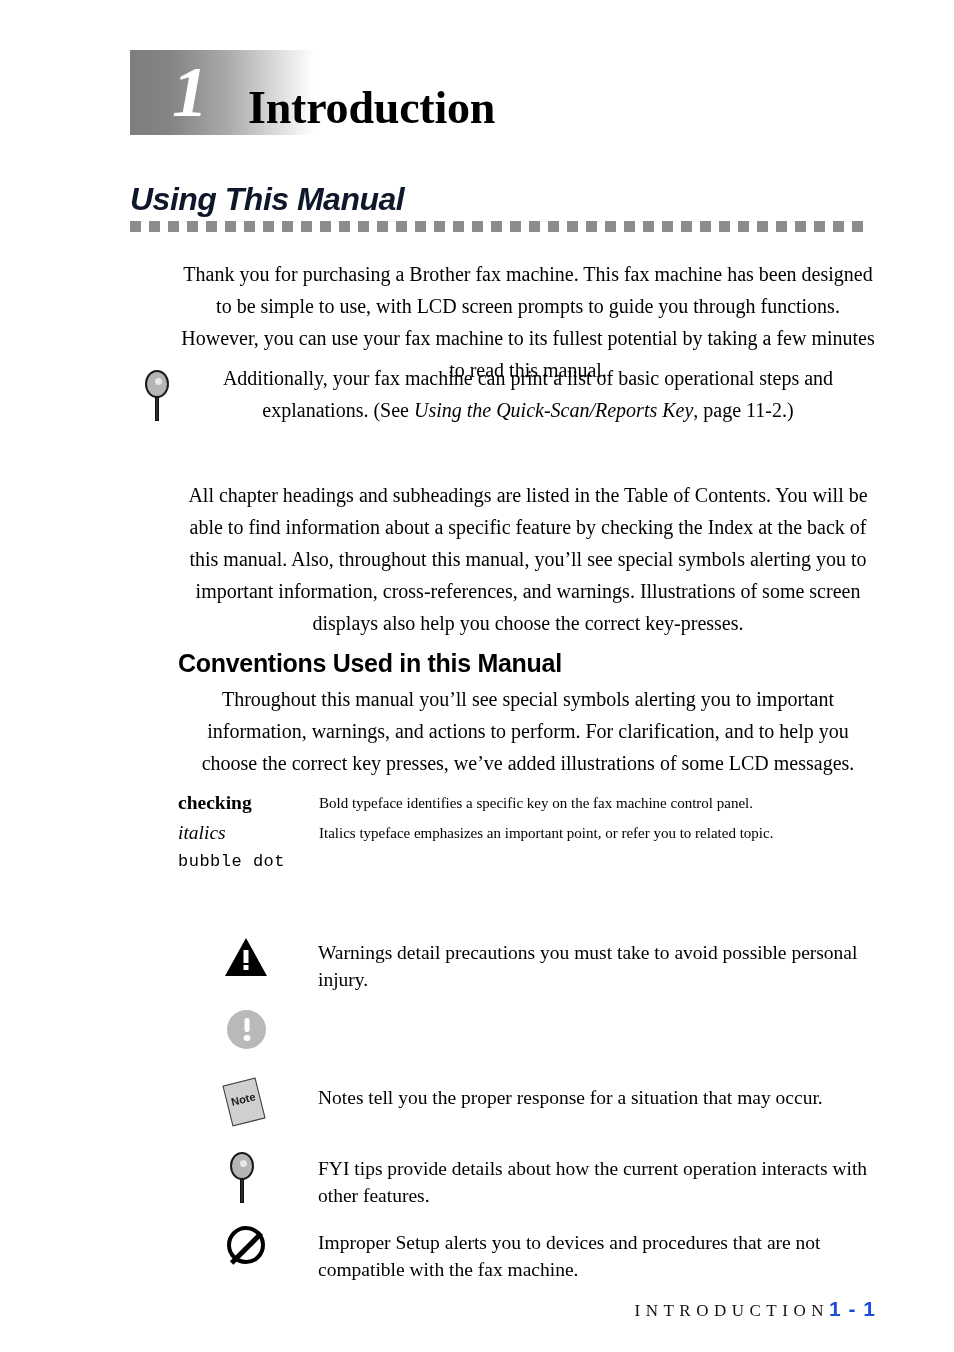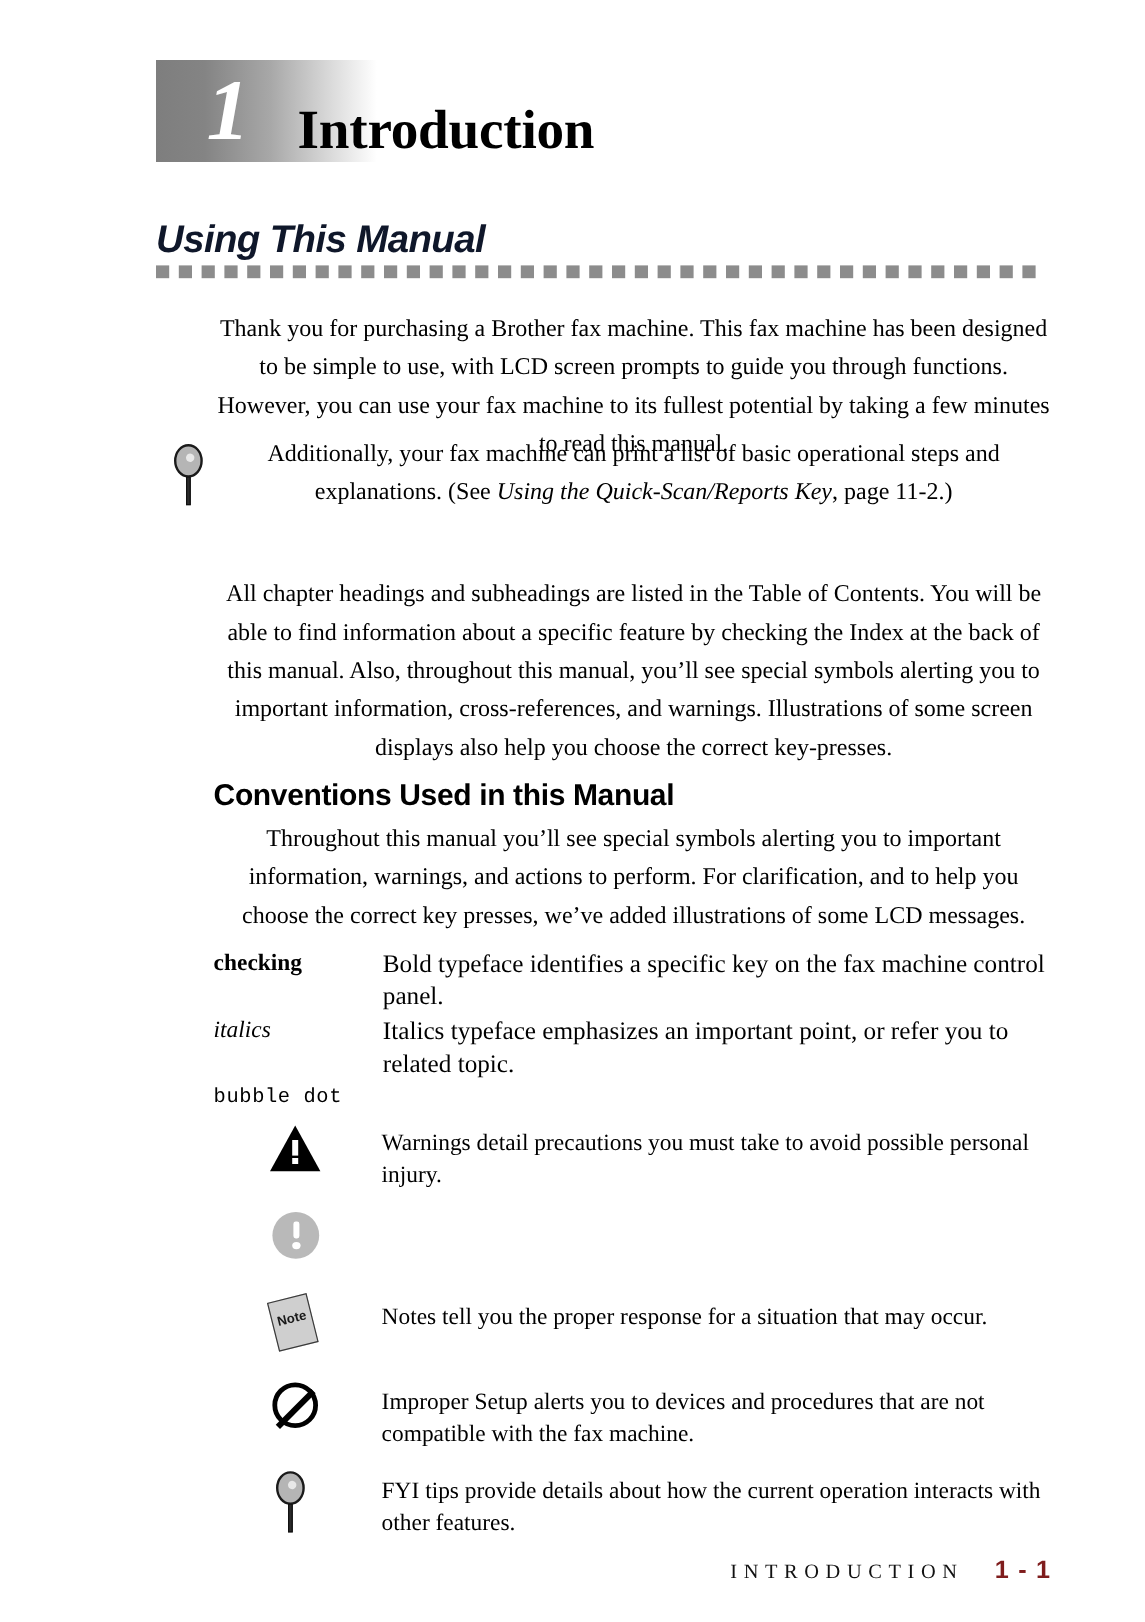--- a/index.html
+++ b/index.html
@@ -183,21 +183,21 @@
   }
   .typeface-term.bold { font-weight: 700; }
   .typeface-term.italic { font-style: italic; }
   .typeface-term.dotfont {
     font-family: "Liberation Mono", "DejaVu Sans Mono", monospace;
     font-size: 17px;
     letter-spacing: 0.5px;
   }
   .typeface-desc {
     flex: 1 1 auto;
-    font-size: 21px;
+    font-size: 15px;
     line-height: 26.5px;
   }
 
   
   .symbol-legend {
     position: absolute;
     left: 225px;
     top: 936px;
     width: 650px;
   }
@@ -355,22 +355,21 @@
     font-family: "Liberation Serif", serif;
     font-size: 17px;
     letter-spacing: 5.5px;
     color: #111111;
   }
   .footer-page {
     font-family: "Liberation Sans", sans-serif;
     font-weight: 700;
     font-size: 21px;
     letter-spacing: 1px;
-    margin-left: 26px;
-    color: #7f1d1d;
+    color: #1d4ed8;
   }
 
   em.it { font-style: italic; }
 </style>
 </head>
 <body>
 
 <div class="page">
 
   <div class="chapter-header">
@@ -474,43 +473,43 @@
       </div>
     </div>
 
     <div class="legend-row">
       <div class="legend-icon">
         <div class="icon-note">
             <span>Note</span>
           </div>
       </div>
       <div class="legend-text">Notes tell you the proper response for a situation that may occur.</div>
-    </div>
-
-    <div class="legend-row">
-      <div class="legend-icon">
-        <div class="icon-noentry"></div>
-      </div>
-      <div class="legend-text">Improper Setup alerts you to devices and procedures that are not compatible with the fax machine.</div>
     </div>
 
     <div class="legend-row">
       <div class="legend-icon">
         <div class="icon-fyi">
           <div class="magnifier">
             <div class="glass">
                 <div class="glint"></div>
               </div>
             <div class="handle"></div>
           </div>
         </div>
       </div>
       <div class="legend-text">FYI tips provide details about how the current operation interacts with other features.</div>
     </div>
 
+    <div class="legend-row">
+      <div class="legend-icon">
+        <div class="icon-noentry"></div>
+      </div>
+      <div class="legend-text">Improper Setup alerts you to devices and procedures that are not compatible with the fax machine.</div>
+    </div>
+
   </div>
 
   <div class="footer">
     <div class="footer-chapter">INTRODUCTION</div>
     <div class="footer-page">1 - 1</div>
   </div>
 
 </div>
 
 </body></html>

